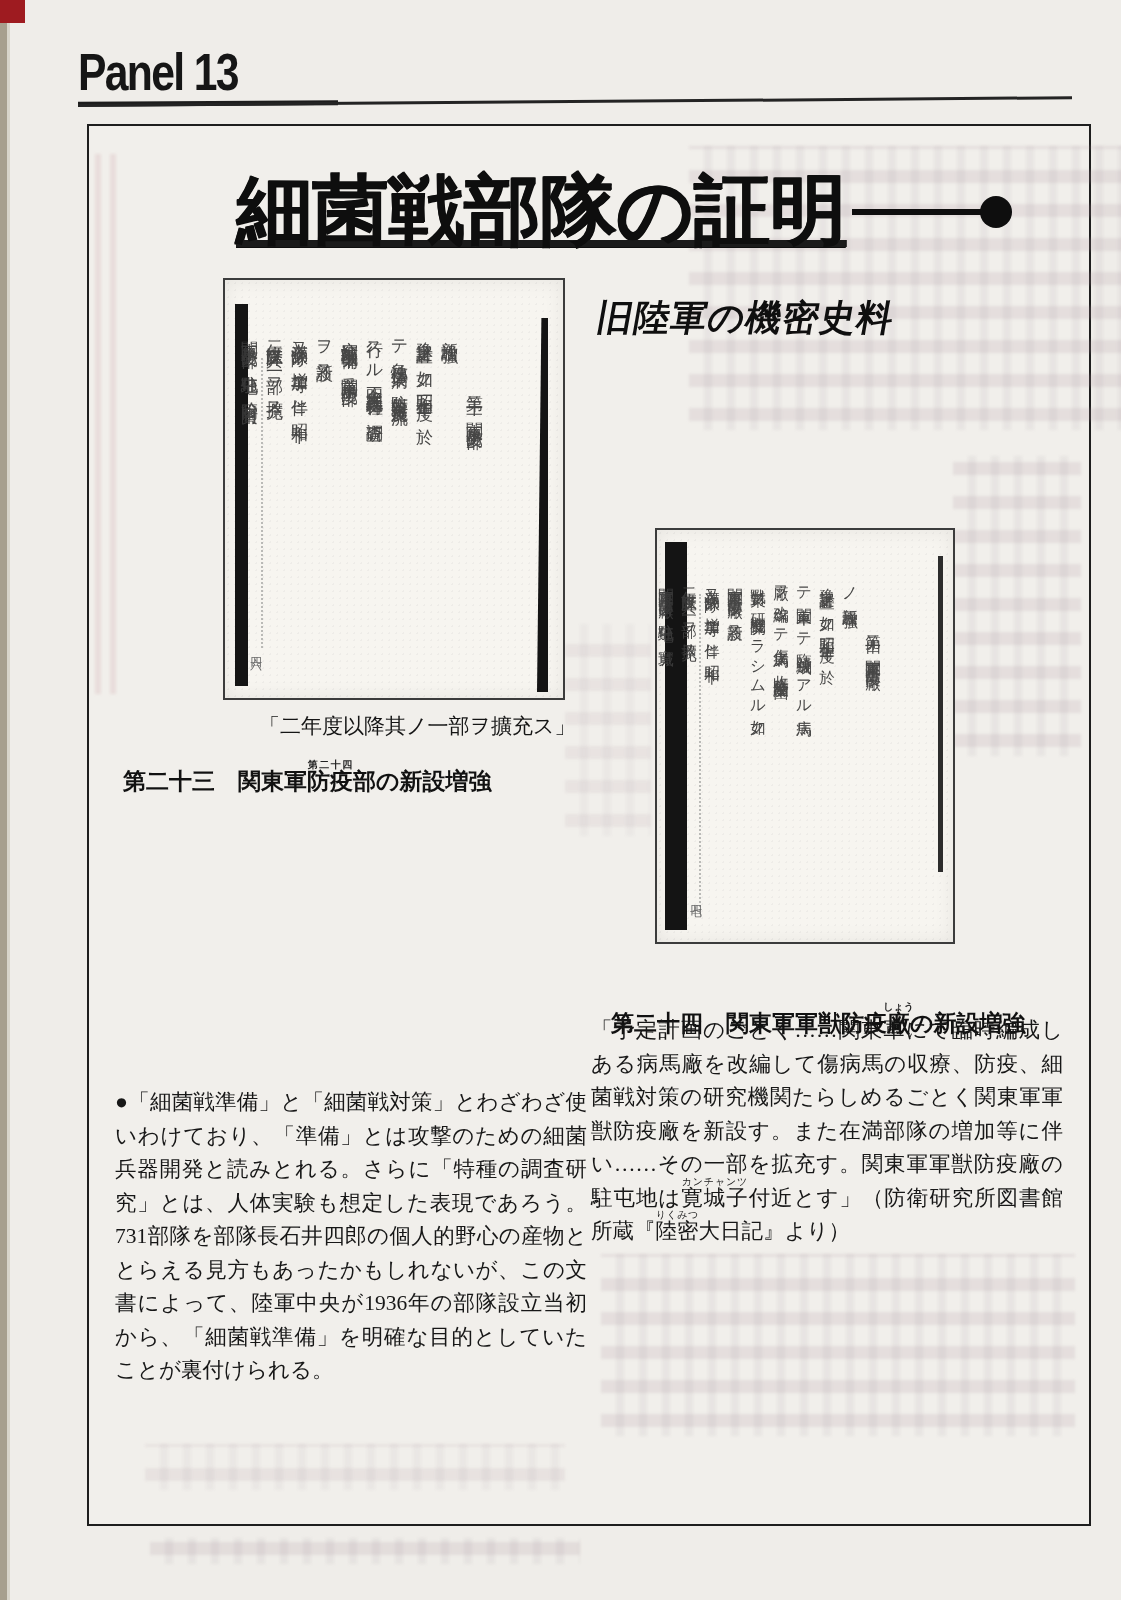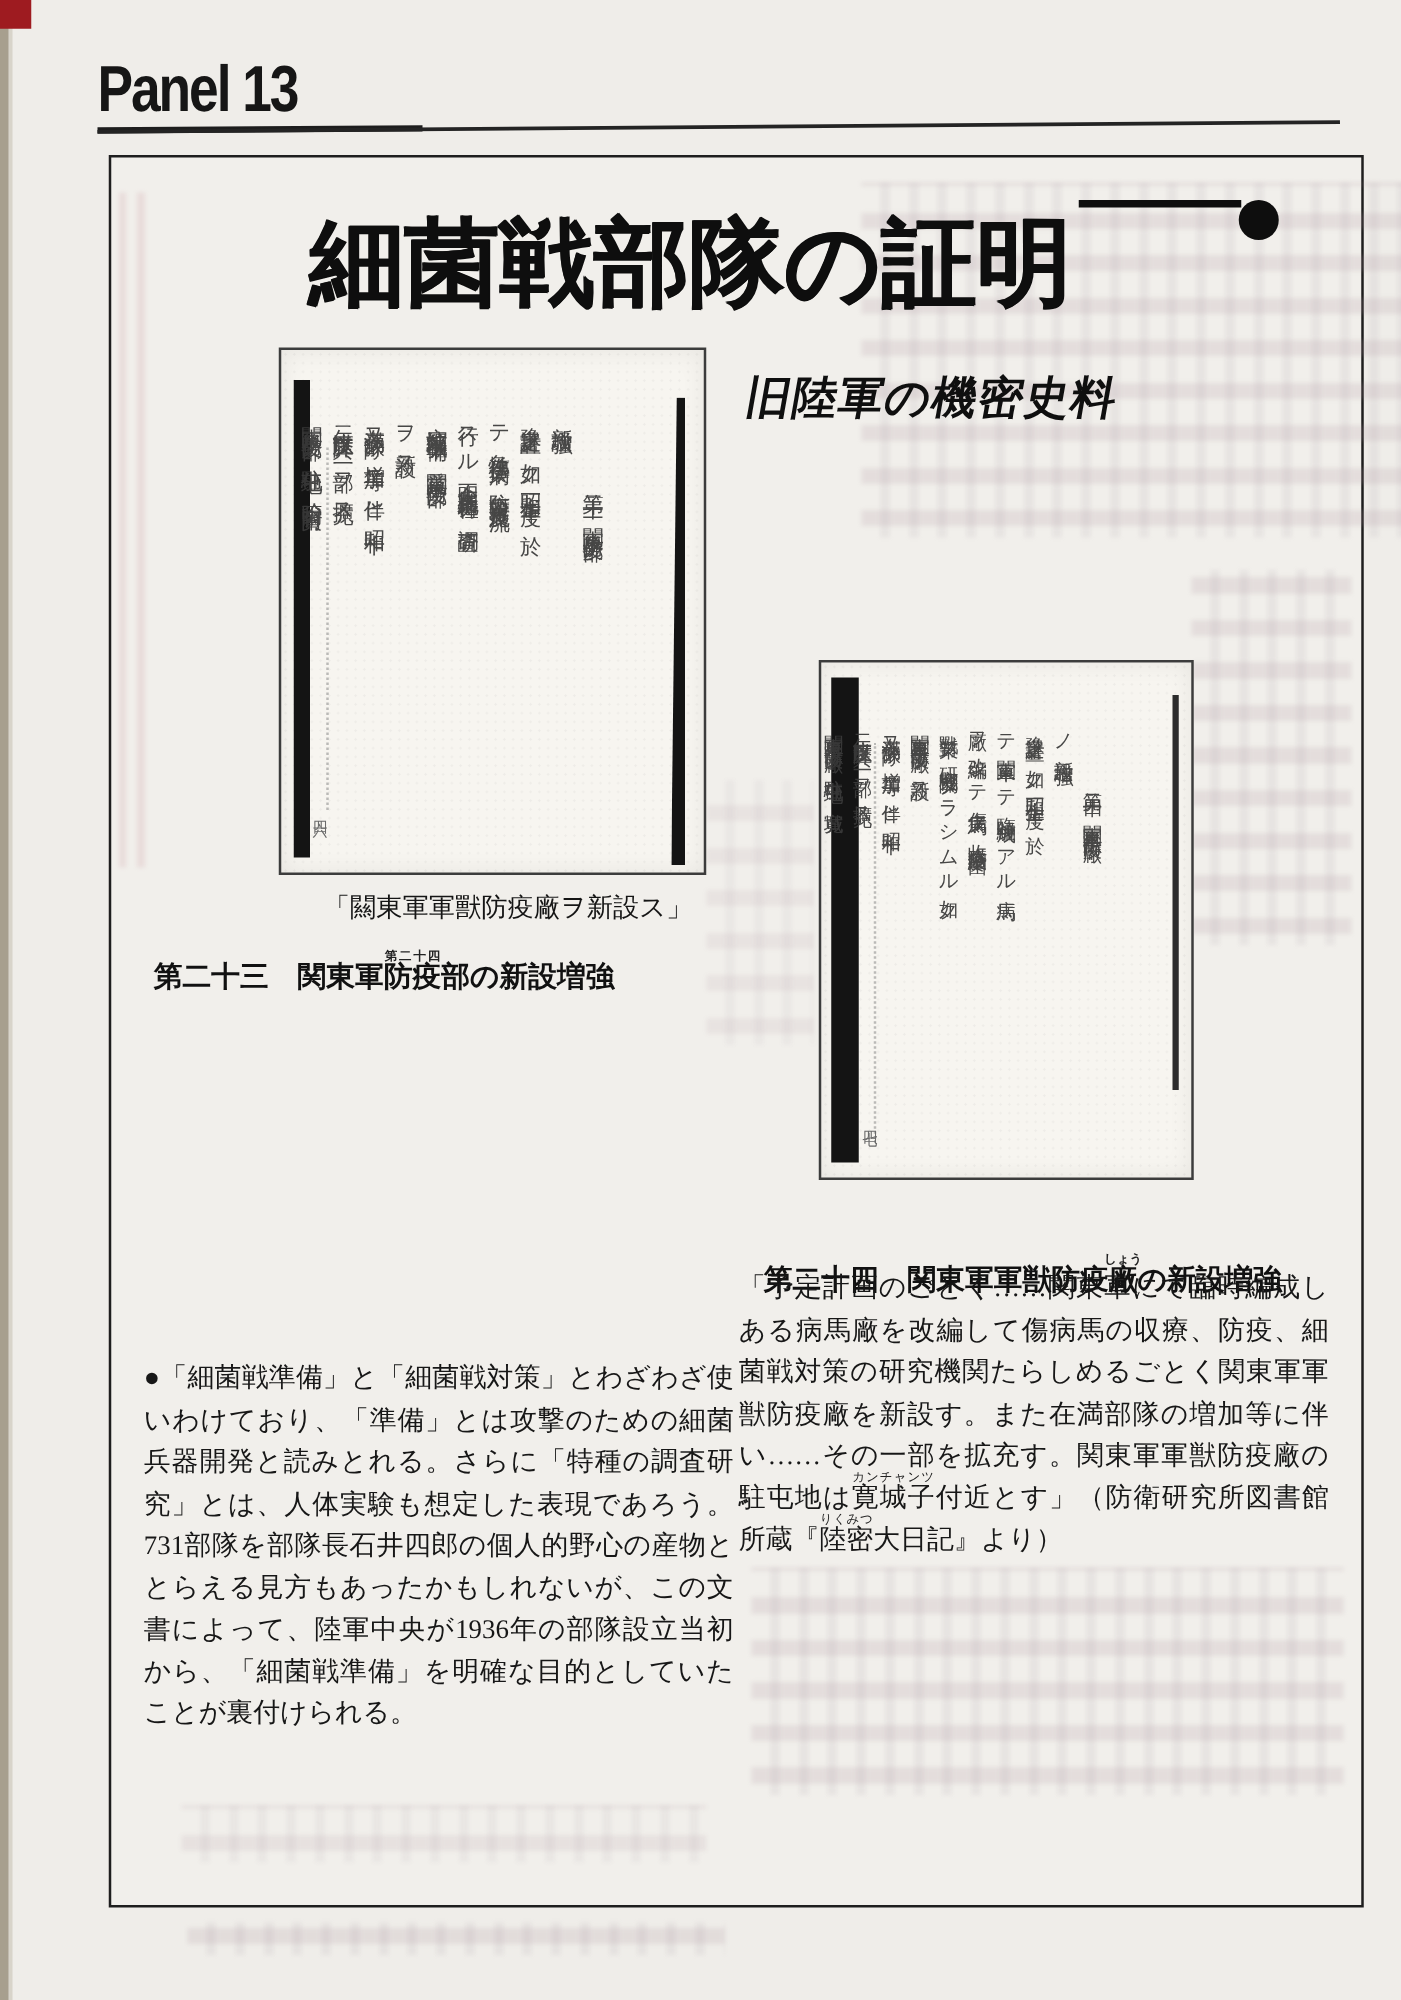--- a/index.html
+++ b/index.html
@@ -21,21 +21,21 @@
     transform:scaleX(.82);transform-origin:left top;white-space:nowrap;
   }
   .panel-underline{position:absolute;left:78px;top:101px;width:260px;height:5px;background:#1d1d1d;transform:rotate(-0.35deg);}
   .panel-rule{position:absolute;left:78px;top:104px;width:994px;height:3px;background:#242424;transform:rotate(-0.45deg);transform-origin:left top;}
   
   .panel-box{
     position:absolute;left:87px;top:124px;width:1000px;height:1398px;
     border:2px solid #1e1e1e;background:#f1efeb;
   }
   
-  .title-row{position:absolute;left:158px;top:34px;display:flex;}
+  .title-row{position:absolute;left:147px;top:34px;display:flex;align-items:center;text-decoration:underline;}
   .main-title{
     font-family:"Liberation Sans","DejaVu Sans",sans-serif;
     font-weight:900;font-size:76px;color:#0e0e0e;letter-spacing:0px;
     text-shadow:1px 0 0 #0e0e0e,0 1px 0 #0e0e0e;white-space:nowrap;
   }
   .title-dash{width:130px;height:6px;background:#0e0e0e;margin-left:6px;}
   .title-dot{width:32px;height:32px;border-radius:50%;background:#0e0e0e;margin-left:-2px;}
   
   .vdoc{
     position:absolute;background:#f7f5f0;border:2px solid #3c3c3c;
@@ -147,21 +147,21 @@
         <div class="vcol" style="padding-top: 4px;">行スル不明疾患其他特種ノ調査研</div>
         <div class="vcol" style="padding-top: 4px;">究竝細菌戰準備ノ爲闗東軍防疫部</div>
         <div class="vcol" style="padding-top: 4px;">ヲ新設ス</div>
         <div class="vcol" style="padding-top: 4px;">又在滿部隊ノ增加等ニ伴ヒ昭和十</div>
         <div class="vcol" style="padding-top: 4px;">二年度以降其ノ一部ヲ擴充ス</div>
         <div class="vcol" style="padding-top: 4px;">闗東軍防疫部ノ駐屯地ハ哈爾賓附</div>
       </div>
     <div class="page-note note-l">四六</div>
   </div>
 
-  <div class="caption">「闗東軍軍獸防疫廠ヲ新設ス」</div>
+  <div class="caption">「二年度以降其ノ一部ヲ擴充ス」</div>
 
   <div class="sec-heading h23">第二十三　関東軍<ruby>防疫<rt>第二十四</rt></ruby>部の新設増強</div>
   <div class="para analysis">●「細菌戦準備」と「細菌戦対策」とわざわざ使いわけており、「準備」とは攻撃のための細菌兵器開発と読みとれる。さらに「特種の調査研究」とは、人体実験も想定した表現であろう。731部隊を部隊長石井四郎の個人的野心の産物ととらえる見方もあったかもしれないが、この文書によって、陸軍中央が1936年の部隊設立当初から、「細菌戦準備」を明確な目的としていたことが裏付けられる。</div>
 
   <div class="subheading">旧陸軍の機密史料</div>
 
   <div class="vdoc vdoc-right">
     <div class="bar bar-r1"></div>
     <div class="bar bar-r2"></div>
     <div class="dotline dot-r"></div>

